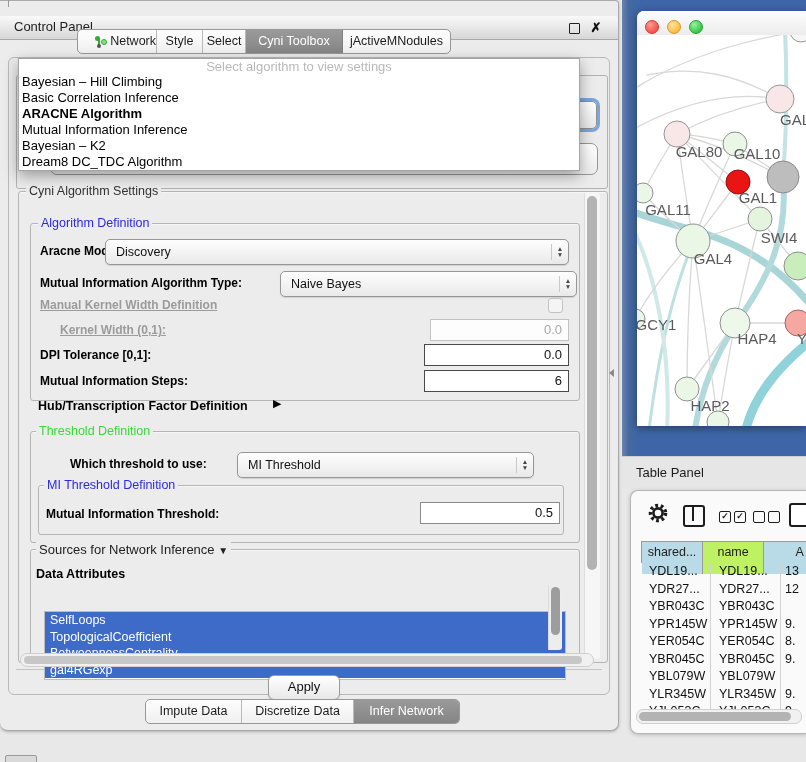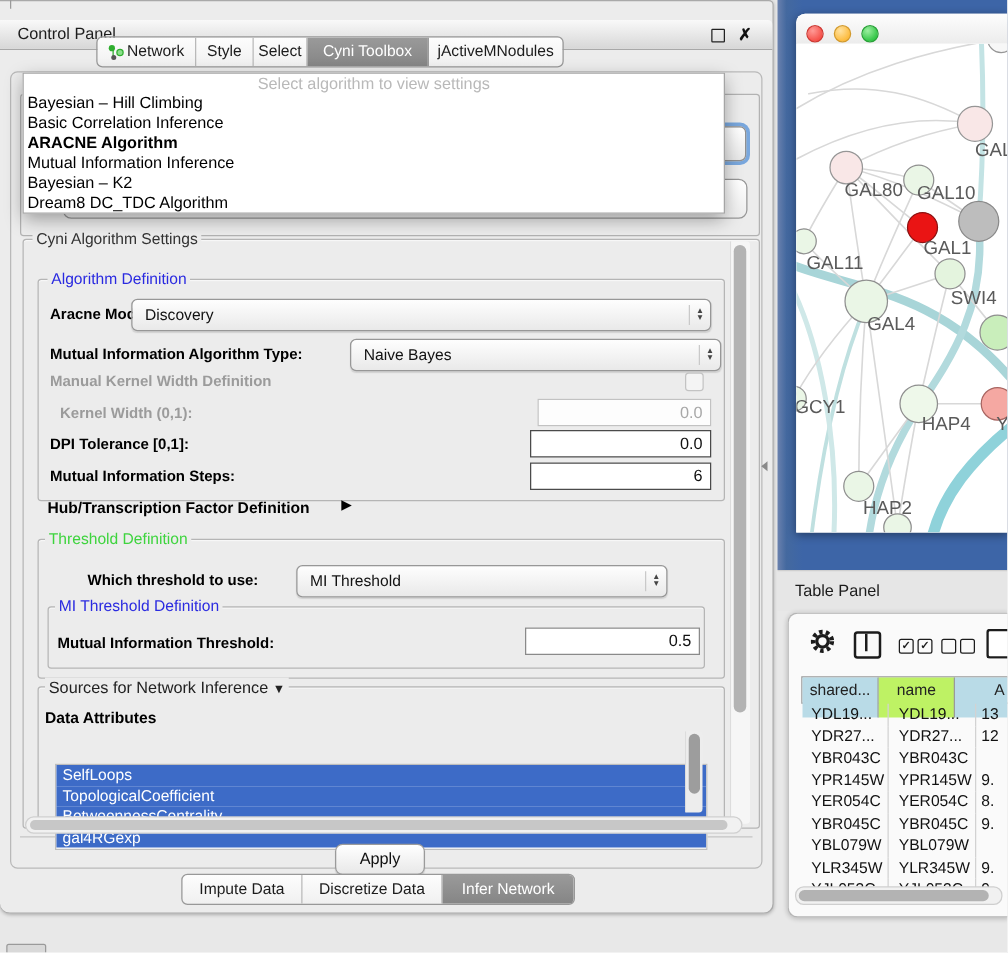--- a/index.html
+++ b/index.html
@@ -44,21 +44,21 @@
   
   #dropdown{left:18px;top:57px;width:560px;height:111px;background:#fff;border:1px solid #a5a5a5;
       box-shadow:0 5px 14px rgba(0,0,0,.35);z-index:30;}
   #dd-prompt{height:15px;line-height:15px;text-align:center;color:#b9b9b9;font-size:13px;}
   .dd-item{height:16px;line-height:16px;padding-left:3px;font-size:13px;color:#000;white-space:nowrap;}
   .dd-item.bold{font-weight:bold;}
   
   .groupbox{border:1px solid #b5b5b5;border-radius:3px;box-shadow:inset 0 1px 0 rgba(255,255,255,.6);}
   .legend{position:absolute;font-size:12.5px;background:#ececec;padding:0 3px;white-space:nowrap;z-index:2;}
   .lbl{font-size:12px;font-weight:bold;color:#000;white-space:nowrap;}
-  .lbl.dis{color:#9b9b9b;}
+  .lbl.dis{color:#9b9b9b;text-decoration:underline;}
   
   .combo{border:1px solid #979797;border-radius:5px;background:linear-gradient(#fefefe,#e9e9e9);
       display:flex;align-items:center;box-shadow:0 1px 1px rgba(0,0,0,.12);}
   .combo .ctext{flex:1;padding-left:10px;font-size:12.5px;color:#111;}
   .combo .stepper{width:16px;display:flex;flex-direction:column;align-items:center;line-height:6px;
       font-size:6.5px;color:#444;border-left:1px solid #c9c9c9;height:16px;justify-content:center;}
   
   .tfield{background:#fff;font-size:13px;text-align:right;padding-right:6px;line-height:20px;}
   .tfield.en{border:1.5px solid #4a4a4a;}
   .tfield.dis{border:1px solid #c2c2c2;color:#a8a8a8;background:#fdfdfd;}
@@ -127,21 +127,21 @@
   <div id="cp" class="abs">
     <div id="cp-titlebar" class="abs">
       <span id="cp-title" class="abs">Control Panel</span>
       <span id="float-btn" class="abs winbtn">
         <span id="float-glyph" class="abs"></span>
       </span>
       <span id="close-btn" class="abs winbtn"><span>✗</span></span>
     </div>
 
     <div id="top-tabs" class="abs segbar">
-        <span class="seg" style="width: 78px;">
+        <span class="seg" style="width: 78px; justify-content: flex-end;">
           <span class="netico">
             <i class="l1"></i>
             <i class="n1"></i>
             <i class="n2"></i>
             <i class="n3"></i>
           </span>
           <span>Network</span>
         </span>
         <span class="seg" style="width: 45px;">
           <span>Style</span>
@@ -188,21 +188,21 @@
       <span class="ctext">Naive Bayes</span>
       <span class="stepper">
           <span>▲</span>
           <span>▼</span>
         </span>
     </div>
 
     <span class="abs lbl dis" style="left:40px;top:297px;">Manual Kernel Width Definition</span>
     <div id="kernel-check" class="abs"></div>
 
-    <span class="abs lbl dis" style="left:28px;top:322px;padding-left:20px;">Kernel Width (0,1):</span>
+    <span class="abs lbl dis" style="left:40px;top:322px;padding-left:20px;">Kernel Width (0,1):</span>
     <div class="abs tfield dis" style="left:430px;top:318px;width:131px;height:20px;"><span>0.0</span></div>
 
     <span class="abs lbl" style="left:40px;top:347px;">DPI Tolerance [0,1]:</span>
     <div class="abs tfield en" style="left:424px;top:343px;width:137px;height:20px;"><span>0.0</span></div>
 
     <span class="abs lbl" style="left:40px;top:373px;">Mutual Information Steps:</span>
     <div class="abs tfield en" style="left:424px;top:369px;width:137px;height:20px;"><span>6</span></div>
 
     <span class="abs lbl" style="left:38px;top:398px;font-size:12.5px;">Hub/Transcription Factor Definition</span>
     <span class="abs" style="left:273px;top:396px;font-size:11px;color:#000;">▶</span>

